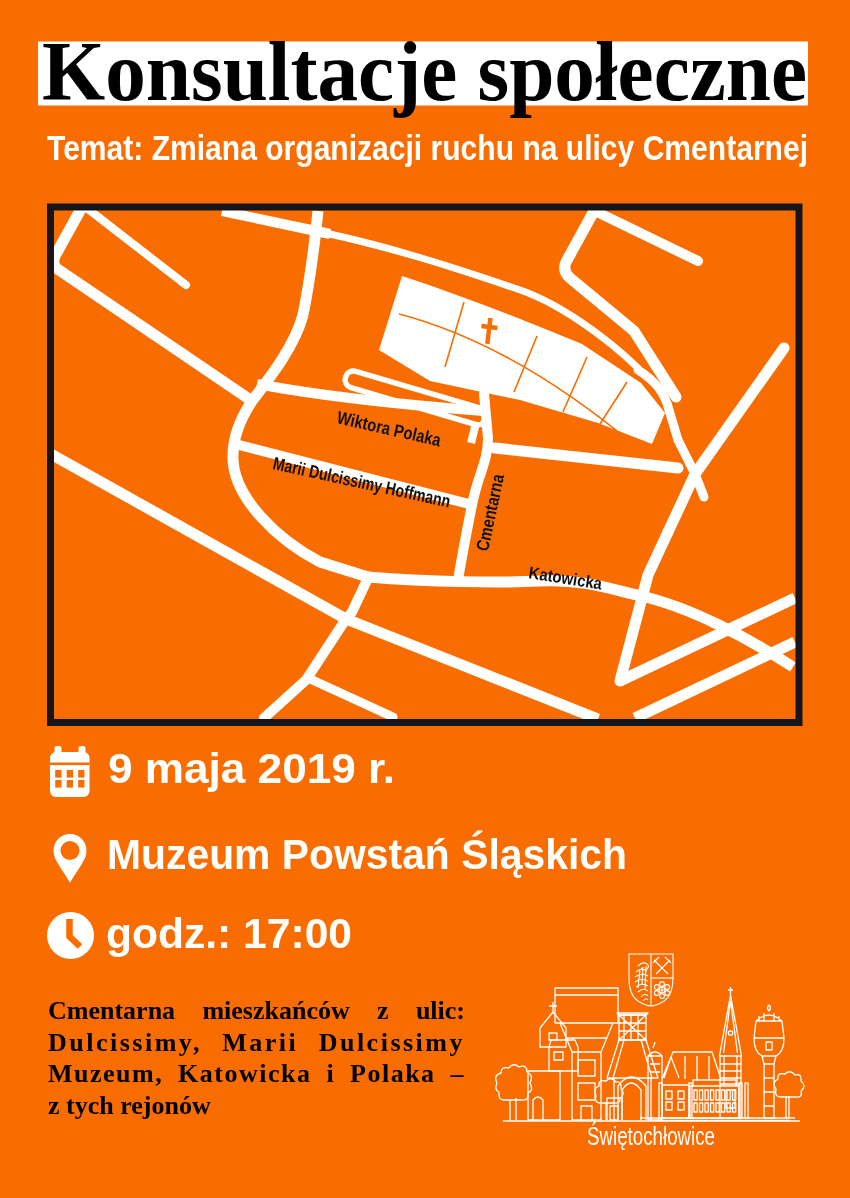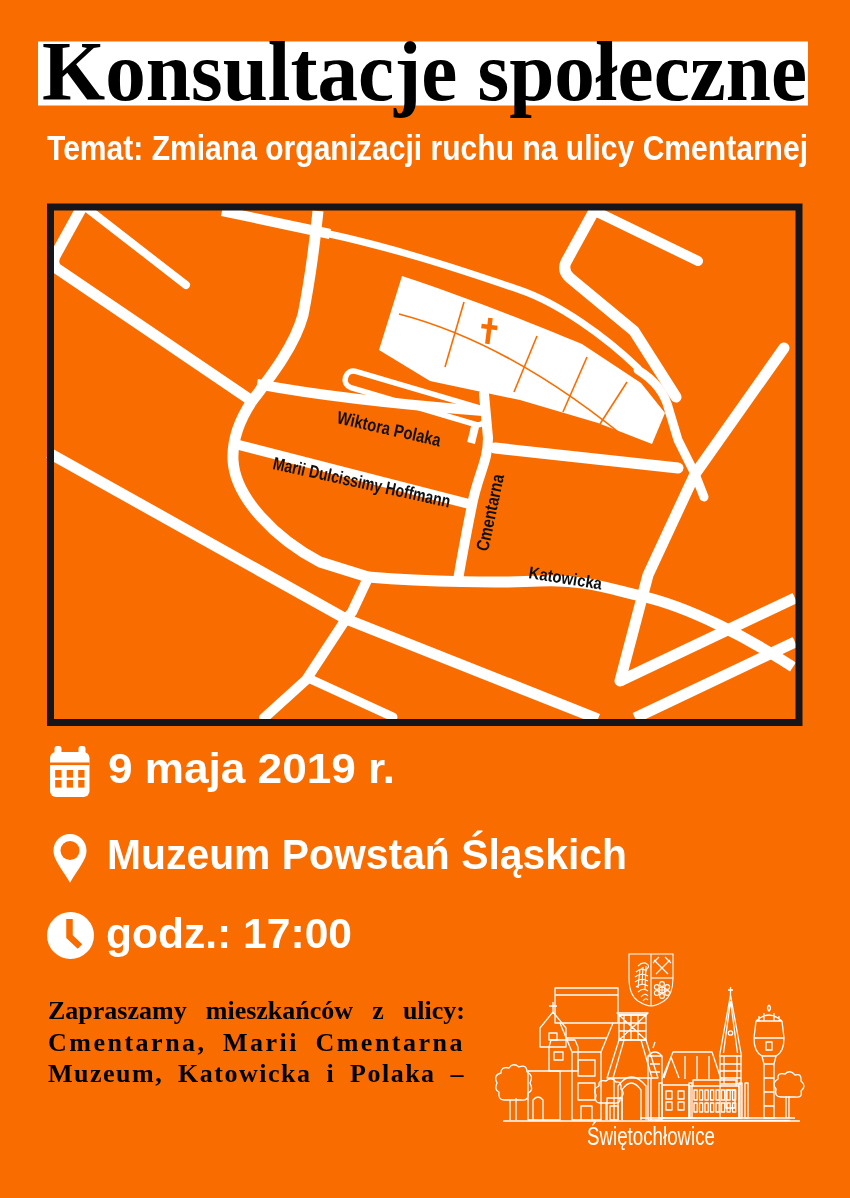--- a/index.html
+++ b/index.html
@@ -211,16 +211,17 @@
     <circle cx="33" cy="42" r="2.4"></circle>
     <circle cx="27.8" cy="39" r="2.4"></circle>
     <circle cx="27.8" cy="33" r="2.4"></circle>
     <path d="M33,33 L33,39 M30,36 L36,36"></path>
   </g>
 
   <text x="587" y="1145" font-family="Liberation Sans" font-size="25" fill="#ffffff" textLength="128" lengthAdjust="spacingAndGlyphs">Świętochłowice</text>
 </svg>
 
 <div class="para">
-  <div class="j">Zapraszamy mieszkańców z ulicy:</div>
-  <div class="j ls2">Cmentarna, Marii Cmentarna</div>
+  <div class="j">Cmentarna mieszkańców z ulic:</div>
+  <div class="j ls2">Dulcissimy, Marii Dulcissimy</div>
   <div class="j ls3">Muzeum, Katowicka i Polaka –</div>
+  <div>z tych rejonów</div>
 </div>
 
 </body></html>

